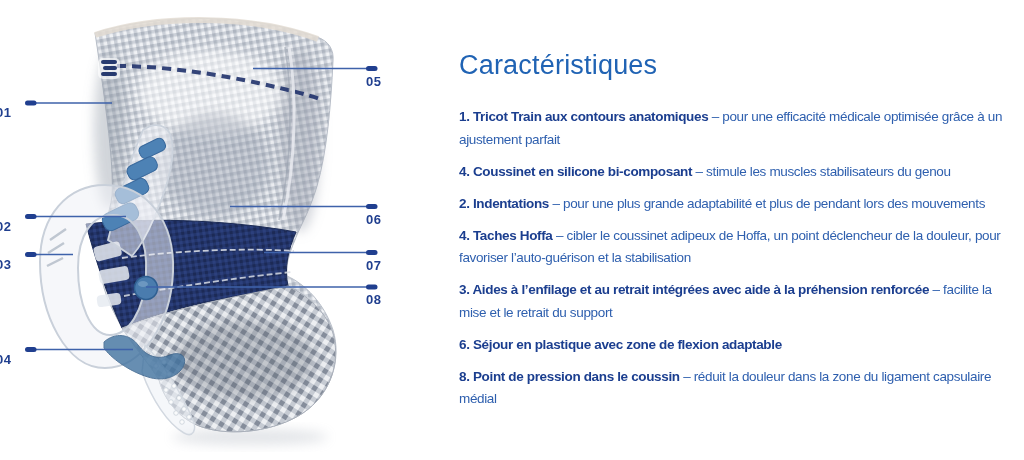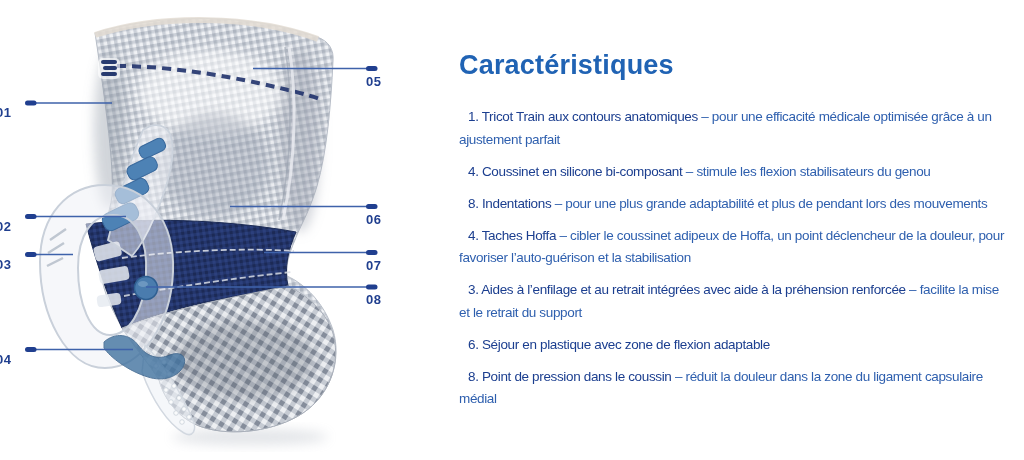--- a/index.html
+++ b/index.html
@@ -8,29 +8,29 @@
     background:#ffffff;
     font-family:"Liberation Sans",sans-serif;
   }
   
   .diagram-wrap{position:absolute;left:0;top:0;width:450px;height:460px;}
   .co-label{font:700 13px "Liberation Sans",sans-serif;fill:#203f8f;letter-spacing:.6px;}
   
   .panel{position:absolute;left:459px;top:50px;width:552px;}
   .panel h1{
     margin:0 0 26px 0;
-    font-size:27px;line-height:30px;font-weight:700;
+    font-size:27px;line-height:30px;font-weight:400;
     color:#2063b4;letter-spacing:.2px;
   }
   .feat{
     margin:0 0 9.5px 0;
     font-size:13.5px;line-height:22.5px;letter-spacing:-0.35px;
     color:#2e5fae;
   }
-  .feat b{color:#1b3e8f;font-weight:400;margin-left:9px;}
+  .feat b{color:#1b3e8f;font-weight:700;}
 </style>
 </head>
 <body>
 
 <div class="diagram-wrap">
 <svg width="450" height="460" viewBox="0 0 450 460" xmlns="http://www.w3.org/2000/svg">
   <defs>
     <pattern id="knitA" width="7" height="7" patternUnits="userSpaceOnUse" patternTransform="rotate(-10)">
       <rect width="7" height="7" fill="#ccd1d9"></rect>
       <rect x="0" y="0" width="3.5" height="3.5" fill="#aeb5c0"></rect>
@@ -176,19 +176,19 @@
   <text class="co-label" x="366" y="224">06</text>
   <text class="co-label" x="366" y="270">07</text>
   <text class="co-label" x="366" y="304">08</text>
 </svg>
 </div>
 
 <div class="panel">
   <h1>Caractéristiques</h1>
 
   <p class="feat"><b>1. Tricot Train aux contours anatomiques</b> <span>– pour une efficacité médicale optimisée grâce à un ajustement parfait</span></p>
-  <p class="feat"><b>4. Coussinet en silicone bi-composant</b> <span>– stimule les flexion stabilisateurs du genou</span></p>
-  <p class="feat"><b>8. Indentations</b> <span>– pour une plus grande adaptabilité et plus de pendant lors des mouvements</span></p>
+  <p class="feat"><b>4. Coussinet en silicone bi-composant</b> <span>– stimule les muscles stabilisateurs du genou</span></p>
+  <p class="feat"><b>2. Indentations</b> <span>– pour une plus grande adaptabilité et plus de pendant lors des mouvements</span></p>
   <p class="feat"><b>4. Taches Hoffa</b> <span>– cibler le coussinet adipeux de Hoffa, un point déclencheur de la douleur, pour favoriser l’auto-guérison et la stabilisation</span></p>
   <p class="feat"><b>3. Aides à l’enfilage et au retrait intégrées avec aide à la préhension renforcée</b> <span>– facilite la mise et le retrait du support</span></p>
   <p class="feat"><b>6. Séjour en plastique avec zone de flexion adaptable</b> <span></span></p>
   <p class="feat"><b>8. Point de pression dans le coussin</b> <span>– réduit la douleur dans la zone du ligament capsulaire médial</span></p>
 </div>
 
 </body></html>

